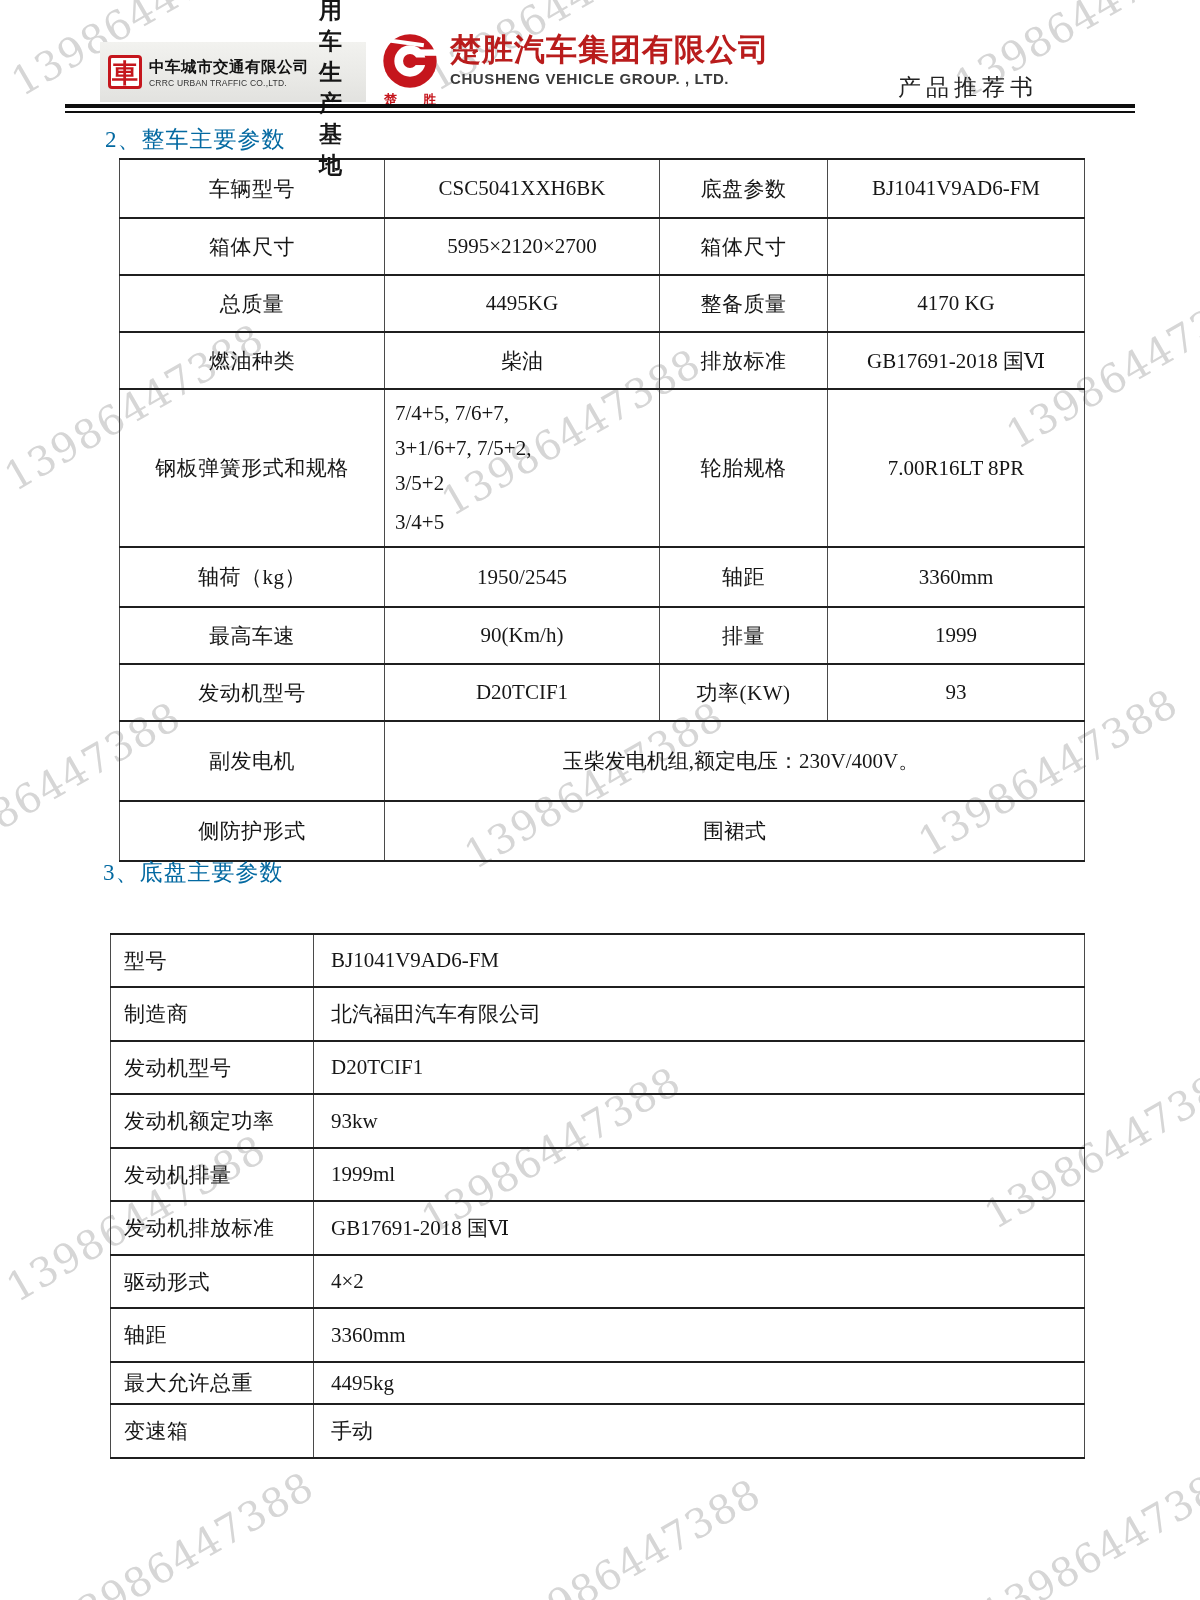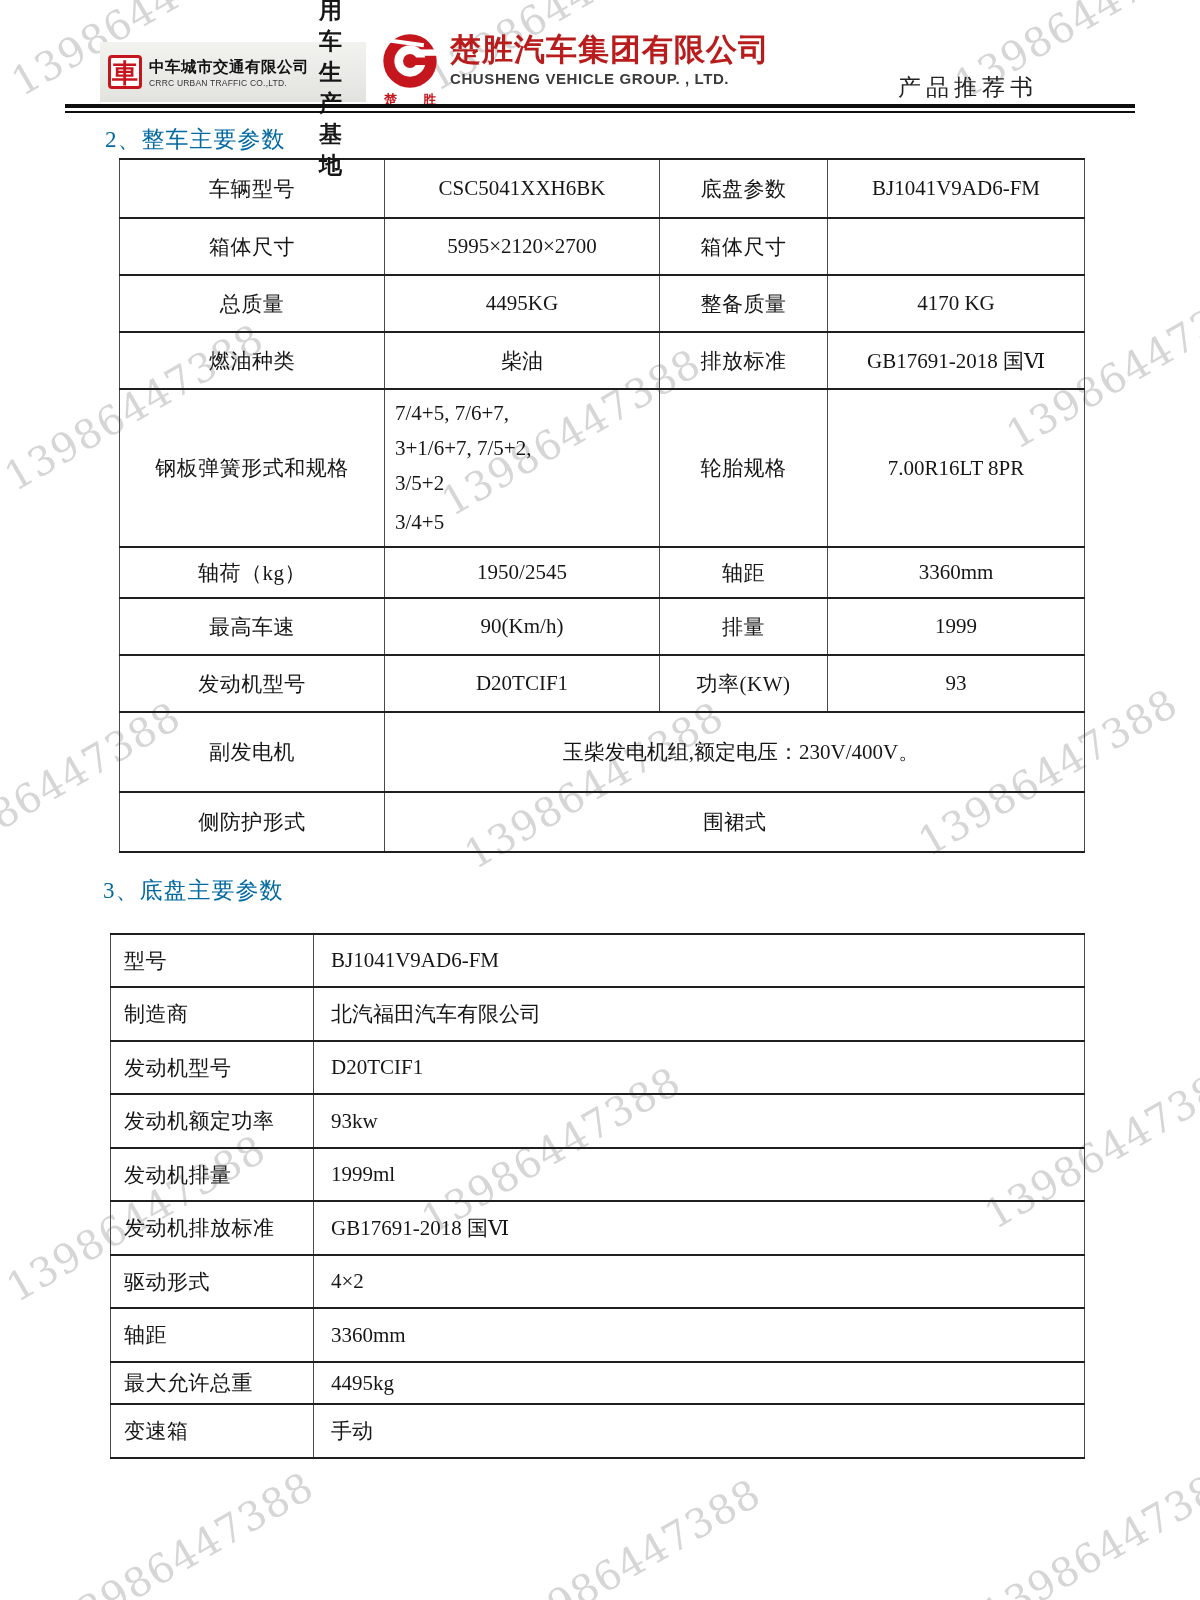--- a/index.html
+++ b/index.html
@@ -153,21 +153,21 @@
           <td class="lbl">钢板弹簧形式和规格</td>
           <td class="val spring">
             <span class="line">7/4+5, 7/6+7,</span>
             <span class="line">3+1/6+7, 7/5+2,</span>
             <span class="line">3/5+2</span>
             <span class="line-center">3/4+5</span>
           </td>
           <td class="lbl">轮胎规格</td>
           <td class="val">7.00R16LT 8PR</td>
         </tr>
-        <tr style="height:51px">
+        <tr style="height:60px">
           <td class="lbl">轴荷（kg）</td>
           <td class="val">1950/2545</td>
           <td class="lbl">轴距</td>
           <td class="val">3360mm</td>
         </tr>
         <tr style="height:57px">
           <td class="lbl">最高车速</td>
           <td class="val">90(Km/h)</td>
           <td class="lbl">排量</td>
           <td class="val">1999</td>
@@ -183,21 +183,21 @@
           <td class="val val-left" colspan="3">玉柴发电机组,额定电压：230V/400V。</td>
         </tr>
         <tr style="height:60px">
           <td class="lbl">侧防护形式</td>
           <td class="val" colspan="3">围裙式</td>
         </tr>
       </tbody>
     </table>
   </div>
 
-  <div class="sec-title" style="left:103px;top:875px;">3、底盘主要参数</div>
+  <div class="sec-title" style="left:103px;top:857px;">3、底盘主要参数</div>
 
   <div class="t-wrap" style="left:110px;top:933px;">
     <table class="t2" style="width:974px;">
       <colgroup>
           <col style="width:203px">
           <col style="width:771px">
         </colgroup>
       <tbody>
         <tr style="height:53px">
           <td class="lbl">型号</td>

